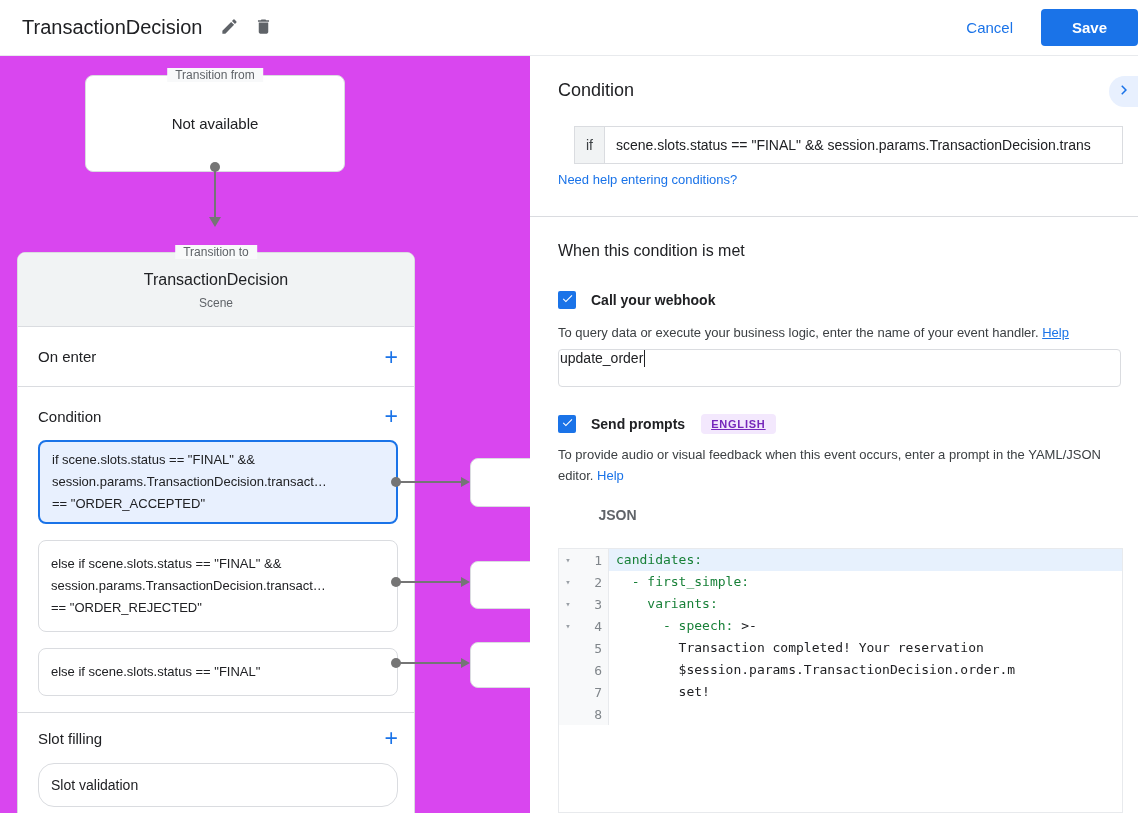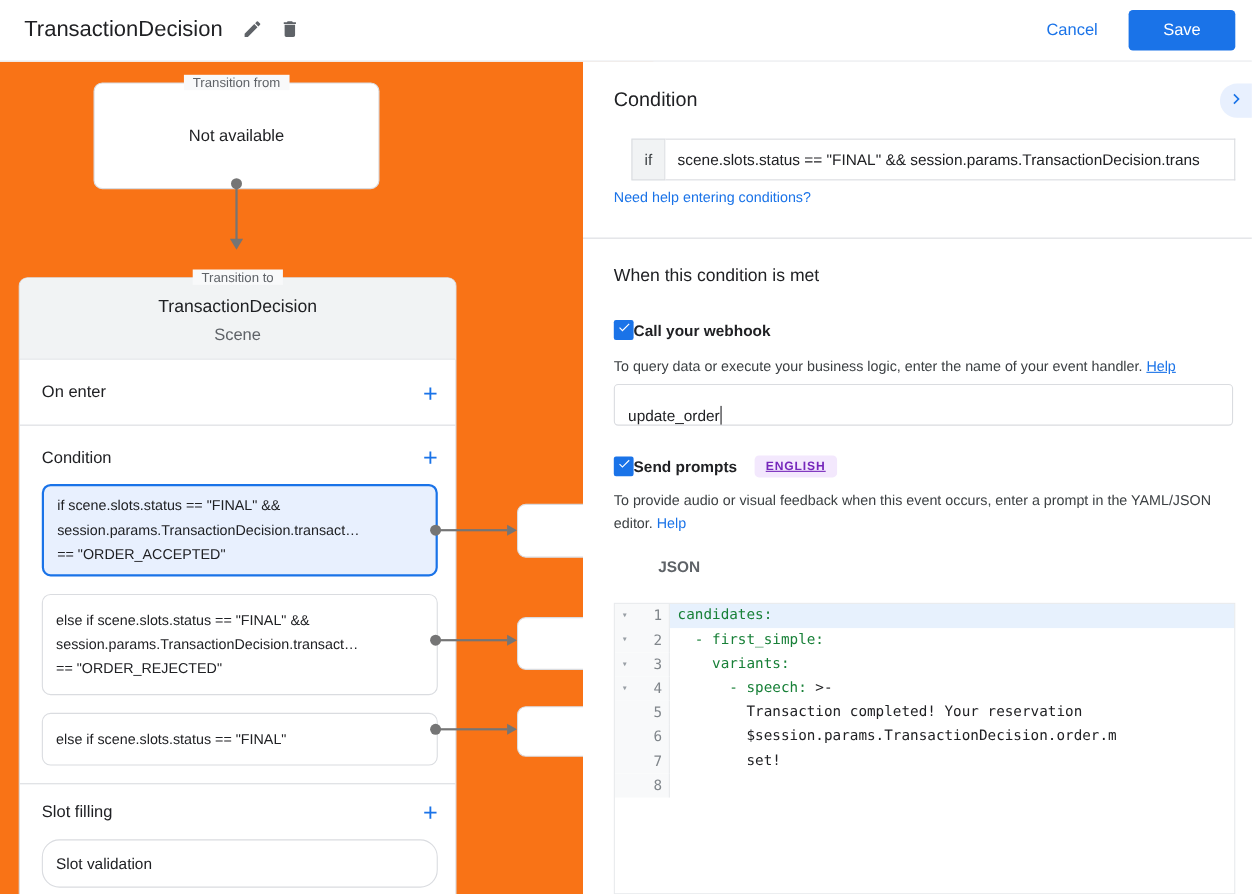--- a/index.html
+++ b/index.html
@@ -9,46 +9,46 @@
   
   .topbar { position:absolute; left:0; top:0; width:1138px; height:56px; background:#fff;
     display:flex; align-items:center; border-bottom:1px solid #e8eaed; z-index:30; }
   .topbar-title { font-size:20px; color:#202124; margin-left:22px; }
   .icon-btn { width:34px; height:34px; display:flex; align-items:center; justify-content:center;
     border:none; background:transparent; cursor:pointer; }
   .icon-btn svg { fill:#5f6368; }
   .edit-btn { margin-left:10px; }
   .topbar-spacer { flex:1; }
   .cancel-link { color:#1a73e8; font-size:15px; font-weight:normal; margin-right:28px; cursor:pointer; }
-  .save-btn { background:#1a73e8; color:#fff; font-size:15px; font-weight:normal; border:none;
-    border-radius:4px; width:97px; height:37px; margin-right:15px; cursor:pointer; }
+  .save-btn { background:#1a73e8; color:#fff; font-size:15px; font-weight:bold; border:none;
+    border-radius:4px; width:97px; height:37px; margin-right:0; cursor:pointer; }
 
   
   .canvas { position:absolute; left:0; top:56px; width:594px; height:757px;
-    background:#f97316; overflow:hidden; border-right:1px solid #dadce0; }
+    background:#d946ef; overflow:hidden; border-right:1px solid #dadce0; }
 
   .from-box { position:absolute; left:85px; top:19px; width:260px; height:97px;
     background:#fff; border:1px solid #dadce0; border-radius:8px;
     display:flex; align-items:center; justify-content:center; }
   .legend { position:absolute; top:-8px; left:50%; transform:translateX(-50%);
     background:#f8f9fa; padding:0 8px; font-size:12px; color:#5f6368; white-space:nowrap; }
   .from-value { font-size:15px; color:#202124; }
 
   .v-dot { position:absolute; left:210px; top:106px; width:10px; height:10px;
     border-radius:50%; background:#757575; z-index:5; }
   .v-line { position:absolute; left:214px; top:114px; width:2px; height:48px; background:#757575; }
   .v-head { position:absolute; left:209px; top:161px; width:0; height:0;
     border-left:6px solid transparent; border-right:6px solid transparent; border-top:10px solid #757575; }
 
   .scene-card { position:absolute; left:17px; top:196px; width:398px; height:604px;
     background:#fff; border:1px solid #dadce0; border-radius:8px 8px 0 0; }
   .scene-header { height:74px; background:#f1f3f4; border-bottom:1px solid #dadce0;
     border-radius:7px 7px 0 0; text-align:center; padding-top:18px; }
   .scene-name { font-size:16px; color:#202124; }
-  .scene-type { font-size:15px; color:#5f6368; margin-top:7px; }
+  .scene-type { font-size:12px; color:#5f6368; margin-top:7px; }
 
   .row-head { display:flex; align-items:center; justify-content:space-between; }
   .on-enter-row { height:60px; border-bottom:1px solid #dadce0; padding:0 16px 0 20px; }
   .row-label { font-size:15px; color:#202124; }
   .plus-icon { color:#1a73e8; font-size:23px; font-weight:400; line-height:20px; cursor:pointer; }
 
   .cond-section-head { padding:19px 16px 14px 20px; }
   .cond-card { margin:0 16px 16px 20px; background:#fff; border:1px solid #dadce0;
     border-radius:8px; padding:12px 12px; cursor:pointer; }
   .cond-card.selected { border:2px solid #1a73e8; background:#e8f0fe; padding:7px 12px; }
@@ -83,30 +83,30 @@
     white-space:nowrap; overflow:hidden; }
   .cond-help { position:absolute; left:28px; top:116px; font-size:13px; color:#1a73e8; cursor:pointer; }
 
   .section-divider { position:absolute; left:0; top:160px; width:608px; border-top:1px solid #dadce0; }
 
   .when-title { position:absolute; left:28px; top:186px; font-size:16px; color:#202124; }
 
   .check-row { position:absolute; left:28px; display:flex; align-items:center; }
   .checkbox { width:18px; height:18px; background:#1a73e8; border-radius:2px;
     display:flex; align-items:center; justify-content:center; cursor:pointer; flex:none; }
-  .check-label { font-size:14px; font-weight:bold; color:#202124; }
+  .check-label { font-size:14px; font-weight:bold; color:#202124; margin-left:15px; }
   .badge { margin-left:16px; background:#f3e8fd; color:#7627bb; font-size:11px; font-weight:bold;
     letter-spacing:0.8px; padding:4px 10px; border-radius:4px;text-decoration:underline; }
 
   .helper { position:absolute; left:28px; font-size:13px; color:#3c4043; line-height:21px; }
   .help-link { color:#1a73e8; cursor:pointer; }
   .help-link.underline { text-decoration:underline; }
 
   .text-input { position:absolute; left:28px; width:563px; height:38px; border:1px solid #dadce0;
-    border-radius:4px; background:#fff; display:flex; align-items:flex-end; padding:0 12px;
+    border-radius:4px; background:#fff; display:flex; align-items:flex-start; padding:0 1px;
     font-size:14px; color:#202124; }
   .caret { display:inline-block; width:1px; height:17px; background:#202124; margin-left:1px; }
 
   .tabs { position:absolute; left:28px; top:440px; display:flex; }
   .tab { width:119px; height:37px; display:flex; align-items:center; justify-content:center;
     font-size:14px; font-weight:bold; cursor:pointer; }
   .tab.active { background:#e8f0fe; color:#1a73e8; }
   .tab.inactive { background:#fff; color:#5f6368; }
 
   .editor { position:absolute; left:28px; top:492px; width:565px; height:265px;

